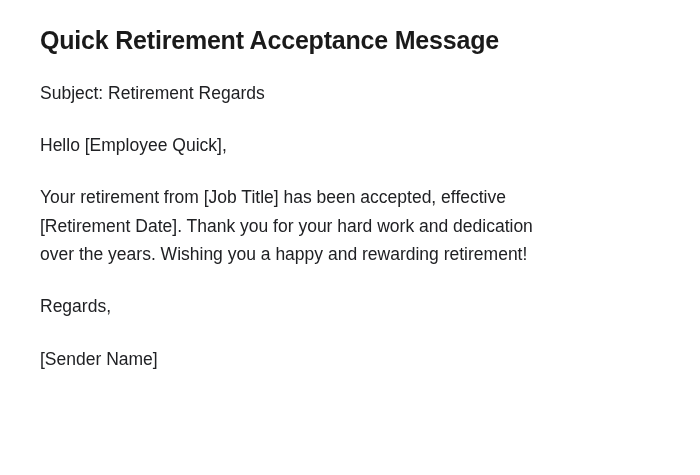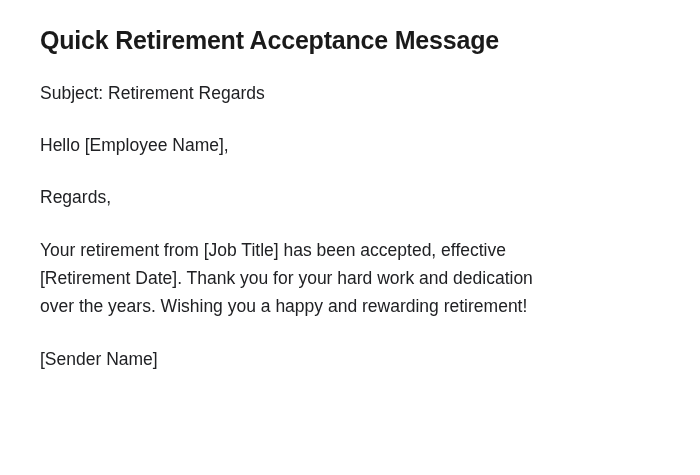--- a/index.html
+++ b/index.html
@@ -42,18 +42,18 @@
     margin-bottom: 16px;
   }
 </style>
 </head>
 <body>
 
 <div class="page">
   <h1 class="doc-title">Quick Retirement Acceptance Message</h1>
   <div class="doc-body">
     <p class="para">Subject: Retirement Regards</p>
-    <p class="para">Hello [Employee Name],</p>
+    <p class="para">Hello [Employee Quick],</p>
+    <p class="para">Your retirement from [Job Title] has been accepted, effective [Retirement Date]. Thank you for your hard work and dedication over the years. Wishing you a happy and rewarding retirement!</p>
     <p class="para">Regards,</p>
-    <p class="para">Your retirement from [Job Title] has been accepted, effective [Retirement Date]. Thank you for your hard work and dedication over the years. Wishing you a happy and rewarding retirement!</p>
     <p class="para">[Sender Name]</p>
   </div>
 </div>
 
 </body></html>

